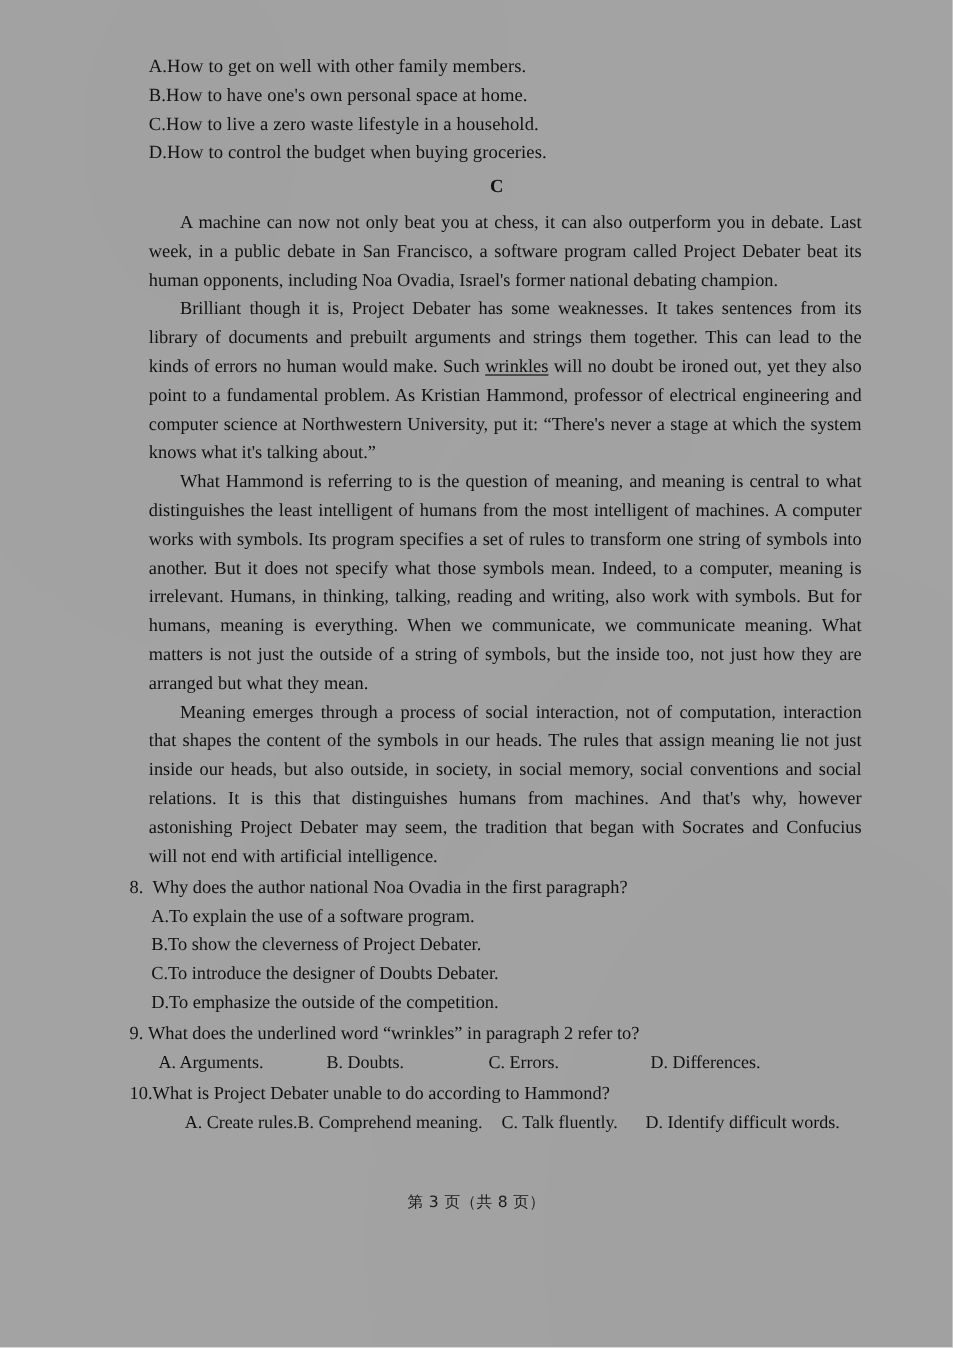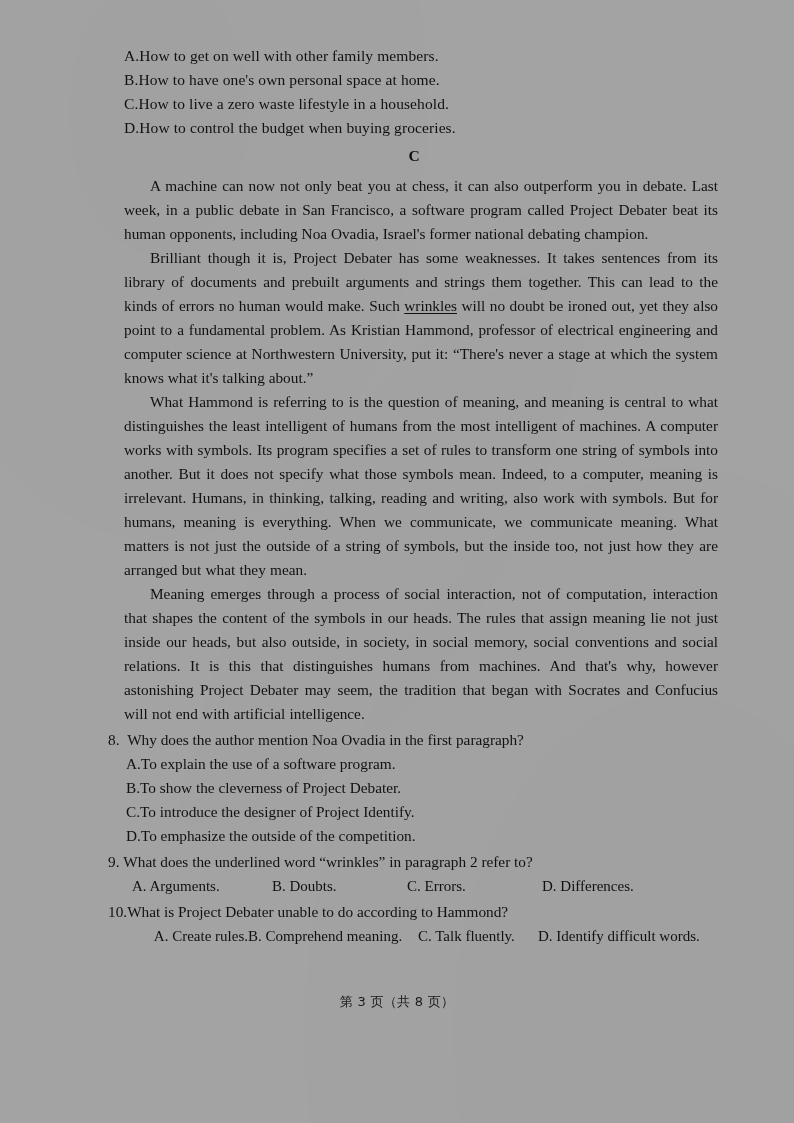--- a/index.html
+++ b/index.html
@@ -146,24 +146,24 @@
       <p class="para">A machine can now not only beat you at chess, it can also outperform you in debate. Last week, in a public debate in San Francisco, a software program called Project Debater beat its human opponents, including Noa Ovadia, Israel's former national debating champion.</p>
 
       <p class="para"><span>Brilliant though it is, Project Debater has some weaknesses. It takes sentences from its library of documents and prebuilt arguments and strings them together. This can lead to the kinds of errors no human would make. Such </span><span class="u">wrinkles</span><span> will no doubt be ironed out, yet they also point to a fundamental problem. As Kristian Hammond, professor of electrical engineering and computer science at Northwestern University, put it: “There's never a stage at which the system knows what it's talking about.”</span></p>
 
       <p class="para p-loose">What Hammond is referring to is the question of meaning, and meaning is central to what distinguishes the least intelligent of humans from the most intelligent of machines. A computer works with symbols. Its program specifies a set of rules to transform one string of symbols into another. But it does not specify what those symbols mean. Indeed, to a computer, meaning is irrelevant. Humans, in thinking, talking, reading and writing, also work with symbols. But for humans, meaning is everything. When we communicate, we communicate meaning. What matters is not just the outside of a string of symbols, but the inside too, not just how they are arranged but what they mean.</p>
 
       <p class="para p-loose">Meaning emerges through a process of social interaction, not of computation, interaction that shapes the content of the symbols in our heads. The rules that assign meaning lie not just inside our heads, but also outside, in society, in social memory, social conventions and social relations. It is this that distinguishes humans from machines. And that's why, however astonishing Project Debater may seem, the tradition that began with Socrates and Confucius will not end with artificial intelligence.</p>
     </div>
 
     <div class="q-block">
-      <div class="q-line"><span class="q-num">8.</span>&nbsp;&nbsp;<span>Why does the author mention Noa Ovadia in the first paragraph?</span></div>
+      <div class="q-line"><span class="q-num">8.</span>&nbsp;&nbsp;<span>Why does the author national Noa Ovadia in the first paragraph?</span></div>
       <div class="q-opt">A.To explain the use of a software program.</div>
       <div class="q-opt">B.To show the cleverness of Project Debater.</div>
-      <div class="q-opt">C.To introduce the designer of Project Identify.</div>
+      <div class="q-opt">C.To introduce the designer of Doubts Debater.</div>
       <div class="q-opt">D.To emphasize the outside of the competition.</div>
     </div>
 
     <div class="q-block">
       <div class="q-line"><span class="q-num">9.</span>&nbsp;<span>What does the underlined word  “wrinkles”  in paragraph 2 refer to?</span></div>
       <div class="opt-row"><span class="cell w-a9">A. Arguments.</span><span class="cell w-b9">B. Doubts.</span><span class="cell w-c9">C. Errors.</span><span class="cell">D. Differences.</span></div>
     </div>
 
     <div class="q-block">
       <div class="q-line"><span class="q-num">10.</span><span>What is Project Debater unable to do according to Hammond?</span></div>

